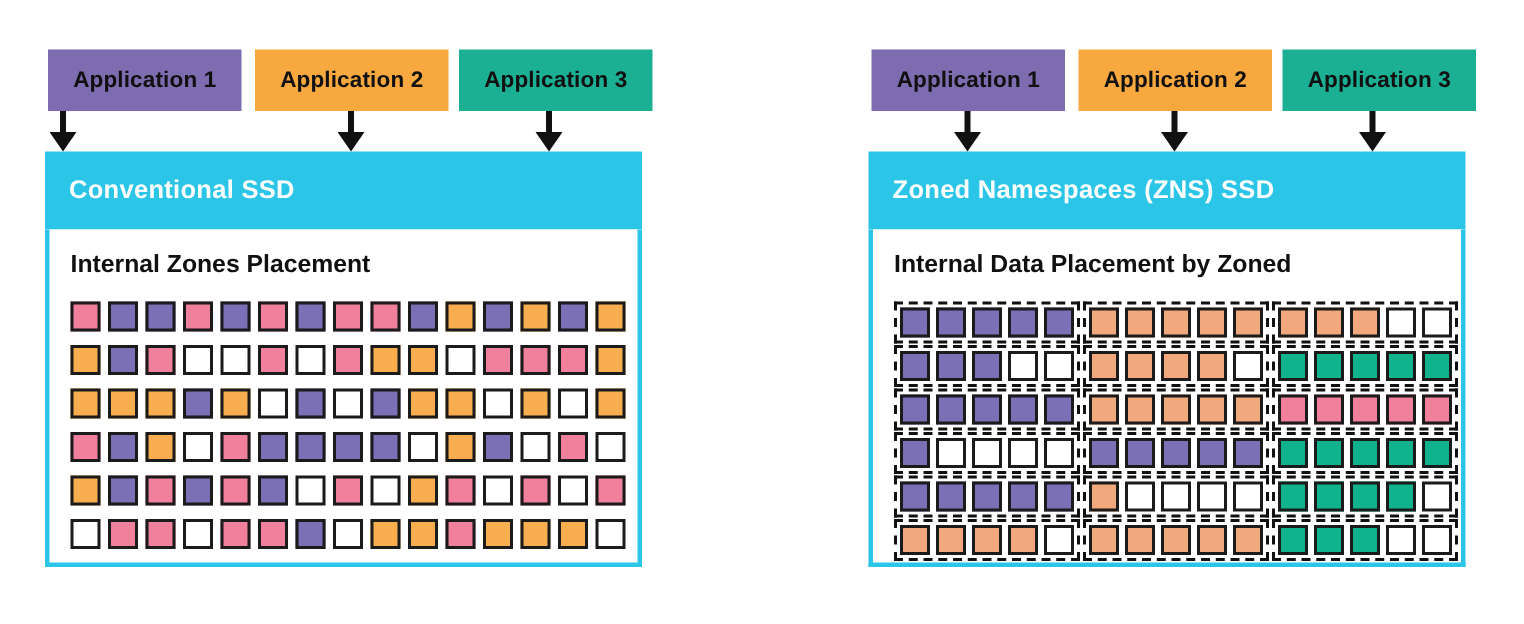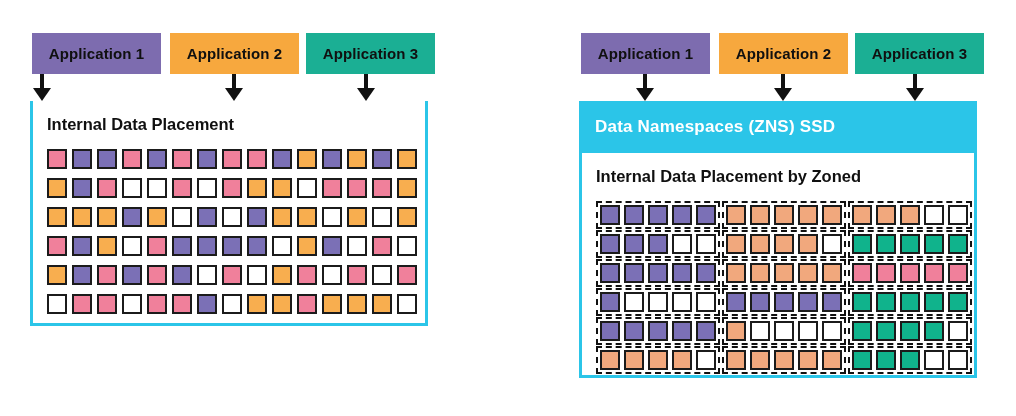--- a/index.html
+++ b/index.html
@@ -42,22 +42,25 @@
   .zone{display:flex;gap:4px;padding:2px;border:2px dashed #111;background:#fff;}
   .cell{width:20px;height:20px;box-sizing:border-box;border:2px solid #1B1B1B;}
 </style>
 </head>
 <body>
 
 <div class="stage">
 
   <section class="panel" id="panel-left">
     <div class="ssd">
+      <div class="ssd-header" style="background: rgb(43, 197, 232);">
+        <span class="ssd-header-label">Conventional SSD</span>
+      </div>
       <div class="ssd-body" style="border-color: rgb(43, 197, 232);">
-        <div class="ssd-title">Internal Data Placement</div>
+        <div class="ssd-title">Internal Zones Placement</div>
         <div class="grid">
             <div class="grid-row flat">
               <div class="cell" style="background: rgb(240, 128, 155); border-color: rgb(27, 27, 27);"></div>
               <div class="cell" style="background: rgb(123, 112, 182); border-color: rgb(27, 27, 27);"></div>
               <div class="cell" style="background: rgb(123, 112, 182); border-color: rgb(27, 27, 27);"></div>
               <div class="cell" style="background: rgb(240, 128, 155); border-color: rgb(27, 27, 27);"></div>
               <div class="cell" style="background: rgb(123, 112, 182); border-color: rgb(27, 27, 27);"></div>
               <div class="cell" style="background: rgb(240, 128, 155); border-color: rgb(27, 27, 27);"></div>
               <div class="cell" style="background: rgb(123, 112, 182); border-color: rgb(27, 27, 27);"></div>
               <div class="cell" style="background: rgb(240, 128, 155); border-color: rgb(27, 27, 27);"></div>
@@ -176,21 +179,21 @@
       </div>
       <div class="arrow" style="left: 336px;">
         <div class="arrow-stem" style="background: rgb(17, 17, 17);"></div>
         <div class="arrow-head" style="border-top-color: rgb(17, 17, 17);"></div>
       </div>
     </section>
 
   <section class="panel" id="panel-right">
     <div class="ssd">
       <div class="ssd-header" style="background: rgb(43, 197, 232);">
-        <span class="ssd-header-label">Data Namespaces (ZNS) SSD</span>
+        <span class="ssd-header-label">Zoned Namespaces (ZNS) SSD</span>
       </div>
       <div class="ssd-body" style="border-color: rgb(43, 197, 232);">
         <div class="ssd-title">Internal Data Placement by Zoned</div>
         <div class="grid">
             <div class="grid-row zoned">
               <div class="zone" style="border-color: rgb(17, 17, 17);">
                 <div class="cell" style="background: rgb(123, 112, 182); border-color: rgb(27, 27, 27);"></div>
                 <div class="cell" style="background: rgb(123, 112, 182); border-color: rgb(27, 27, 27);"></div>
                 <div class="cell" style="background: rgb(123, 112, 182); border-color: rgb(27, 27, 27);"></div>
                 <div class="cell" style="background: rgb(123, 112, 182); border-color: rgb(27, 27, 27);"></div>

